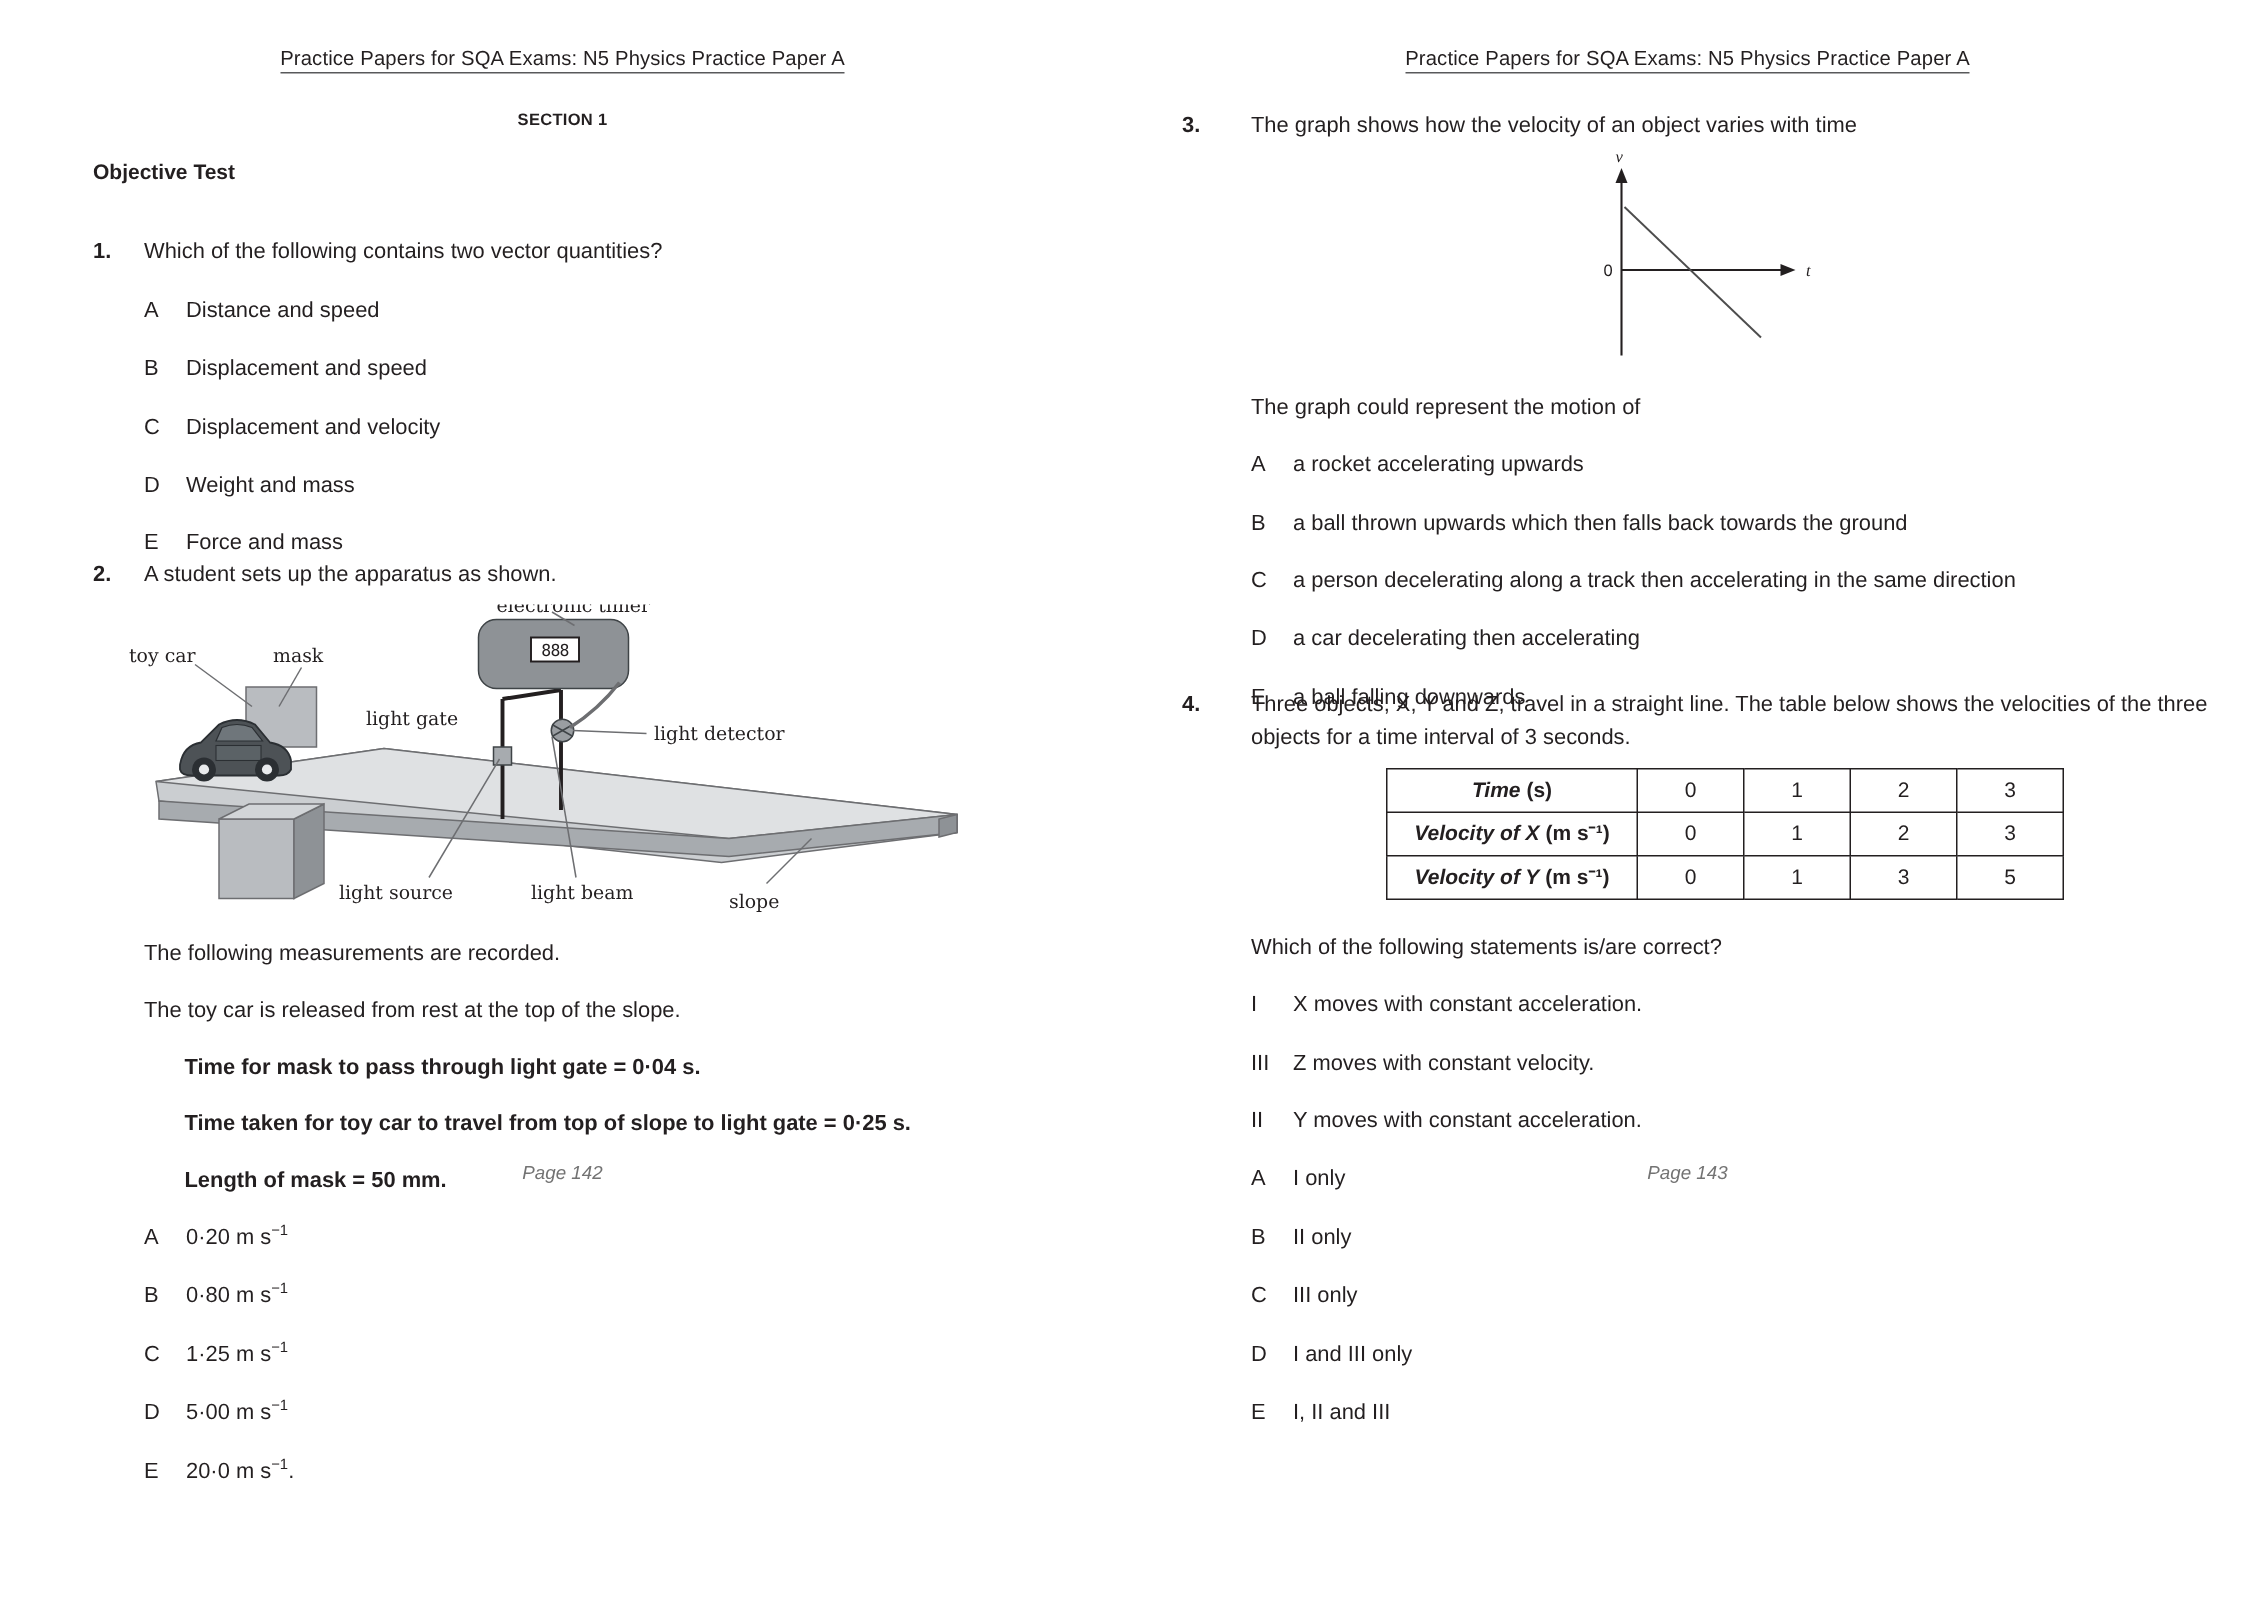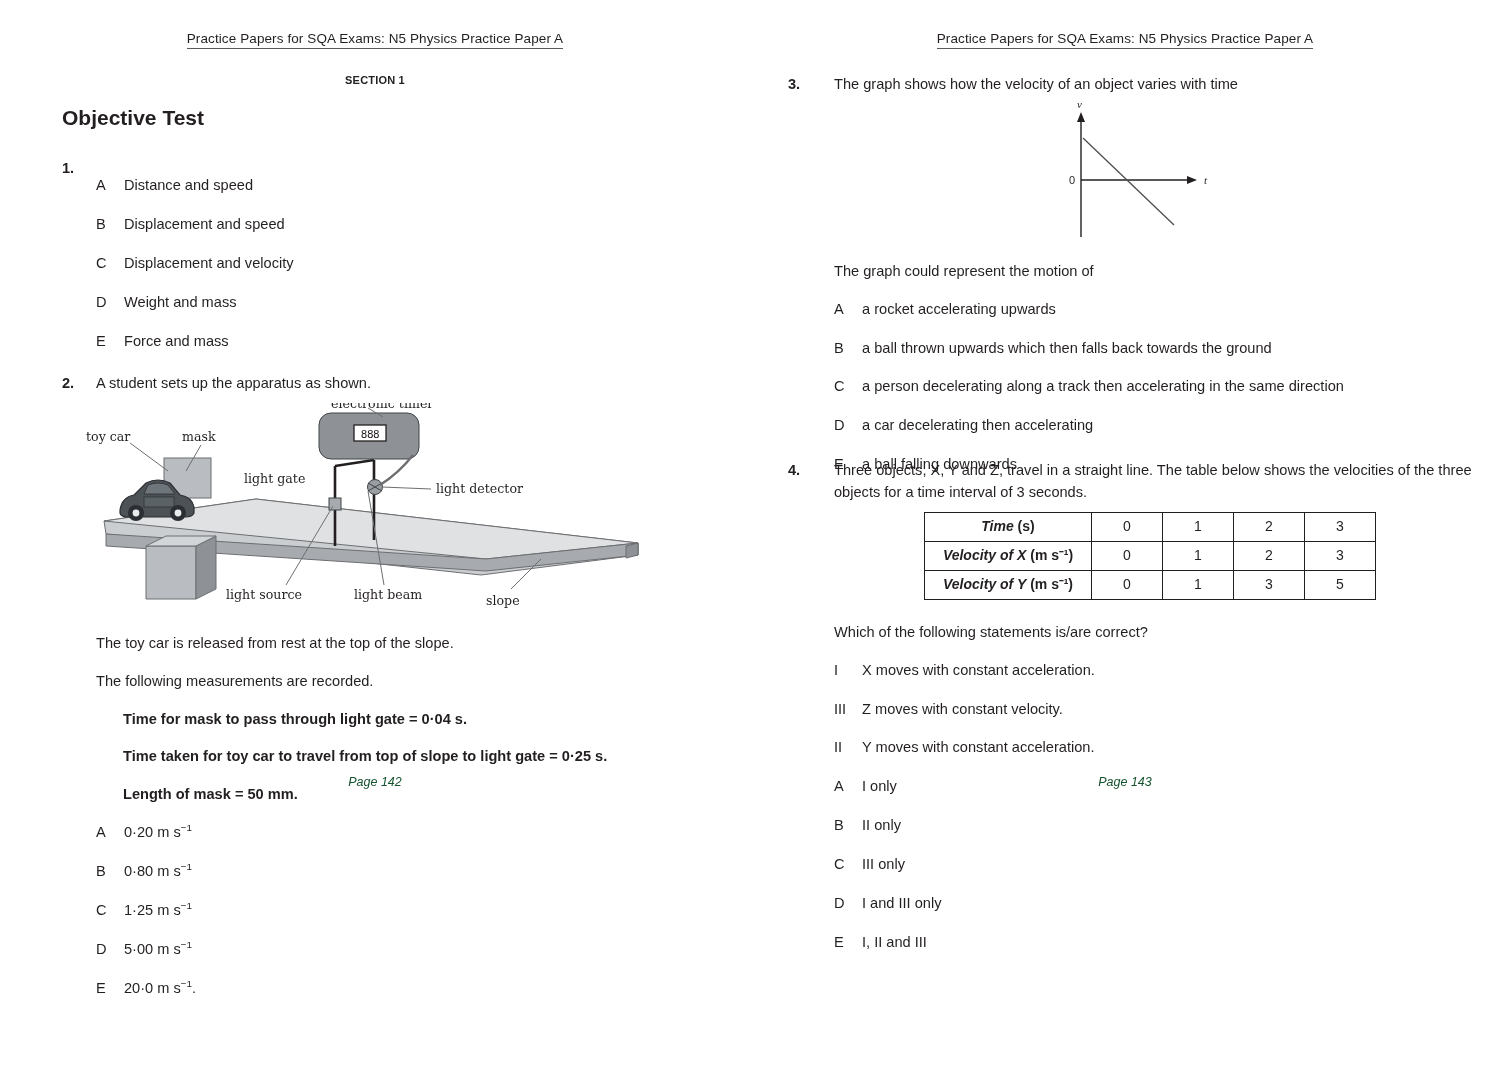--- a/index.html
+++ b/index.html
@@ -45,31 +45,31 @@
     font-weight: bold;
     font-size: 11px;
     letter-spacing: 0.2px;
   }
 
   .subhead {
     position: absolute;
     left: 62px;
     top: 106px;
     font-weight: bold;
-    font-size: 21px;
+    font-size: 14px;
   }
 
   .footer {
     position: absolute;
     bottom: 28px;
     width: 100%;
     text-align: center;
     font-style: italic;
     font-size: 12.5px;
-    color: #14532d;
+    color: #737373;
   }
 
   
   .q {
     position: absolute;
     font-size: 14.6px;
     line-height: 1.5;
   }
   .q-num {
     position: absolute;
@@ -155,20 +155,21 @@
     <span>Practice Papers for SQA Exams: N5 Physics Practice Paper A</span>
   </div>
 
   <div class="section-title">SECTION 1</div>
 
   <div class="subhead">Objective Test</div>
 
   <div class="q" style="left:62px; top:158px; width:620px;">
     <div class="q-num">1.</div>
     <div class="q-body">
+      <div class="q-stem">Which of the following contains two vector quantities?</div>
       <div class="opts">
         <div class="opt">
           <span class="opt-letter">A</span>
           <span>Distance and speed</span>
         </div>
         <div class="opt">
           <span class="opt-letter">B</span>
           <span>Displacement and speed</span>
         </div>
         <div class="opt">
@@ -259,22 +260,22 @@
           <text class="dlabel" x="96" y="38">mask</text>
           <text class="dlabel" x="245" y="5">electronic timer</text>
           <text class="dlabel" x="158" y="80">light gate</text>
           <text class="dlabel" x="350" y="90">light detector</text>
           <text class="dlabel" x="140" y="196">light source</text>
           <text class="dlabel" x="268" y="196">light beam</text>
           <text class="dlabel" x="400" y="202">slope</text>
         </svg>
       </div>
 
+      <div class="para">The following measurements are recorded.</div>
       <div class="para" style="margin-top:8px;">The toy car is released from rest at the top of the slope.</div>
-      <div class="para">The following measurements are recorded.</div>
       <div class="para indent">Time for mask to pass through light gate = 0·04 s.</div>
       <div class="para indent">Time taken for toy car to travel from top of slope to light gate = 0·25 s.</div>
       <div class="para indent">Length of mask = 50 mm.</div>
 
       <div class="opts" style="margin-top:15px;">
         <div class="opt">
           <span class="opt-letter">A</span>
           <span>0·20</span>&nbsp;<span>m s</span><sup>−1</sup><span></span>
         </div>
         <div class="opt">

